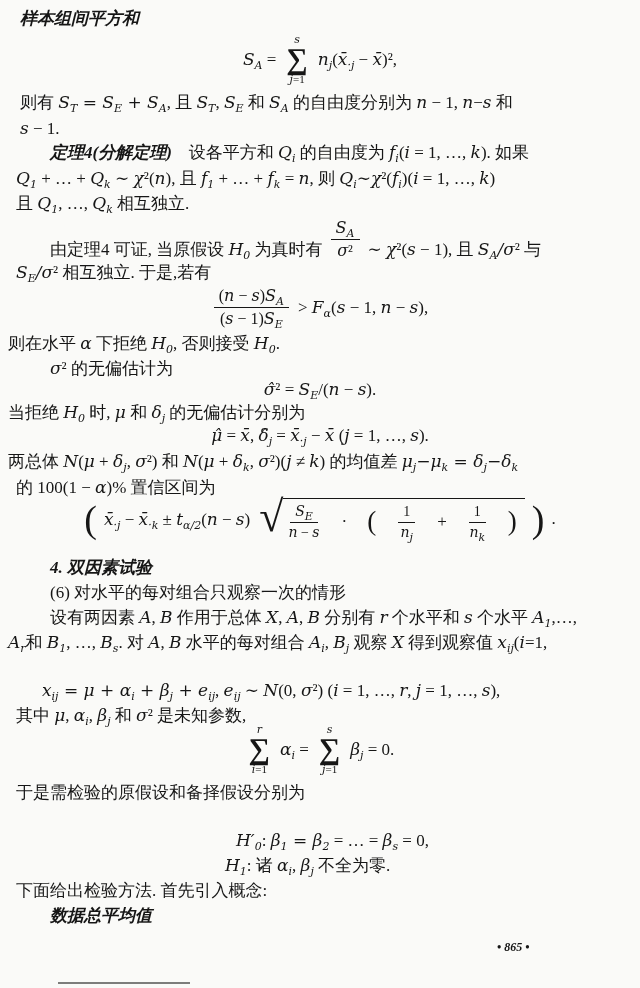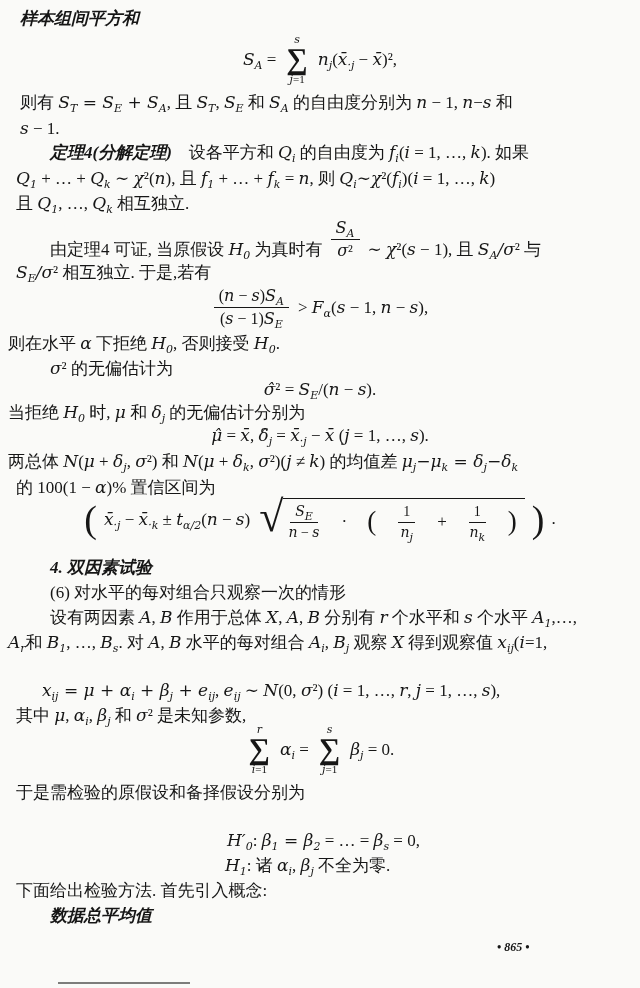--- a/index.html
+++ b/index.html
@@ -133,21 +133,21 @@
     <span class="bigsum">
       <span class="lim"><i>s</i></span>
       <span class="sym">∑</span>
       <span class="lim"><i>j</i>=1</span>
     </span>
     <span><i>β<sub>j</sub></i> = 0.</span>
   </div>
 
   <div class="line" style="top:782px;left:16px">于是需检验的原假设和备择假设分别为</div>
 
-  <div class="line" style="top:829px;left:227px"><i>H′<sub>0</sub></i>: <i>β<sub>1</sub> = β<sub>2</sub></i> = … = <i>β<sub>s</sub></i> = 0,</div>
+  <div class="line" style="top:829px;left:236px"><i>H′<sub>0</sub></i>: <i>β<sub>1</sub> = β<sub>2</sub></i> = … = <i>β<sub>s</sub></i> = 0,</div>
   <div class="line" style="top:854px;left:225px"><i>H<sub>1</sub></i>: 诸 <i>α<sub>i</sub></i>, <i>β<sub>j</sub></i> 不全为零.</div>
 
   <div class="line" style="top:880px;left:16px">下面给出检验方法. 首先引入概念:</div>
   <div class="line bold" style="top:905px;left:50px">数据总平均值</div>
 
   <div class="line bold" style="top:940px;left:497px;font-size:12px">• 865 •</div>
 
   <div class="artifact" style="left:58px;top:982px;width:132px;height:2px"></div>
 
 </div>

